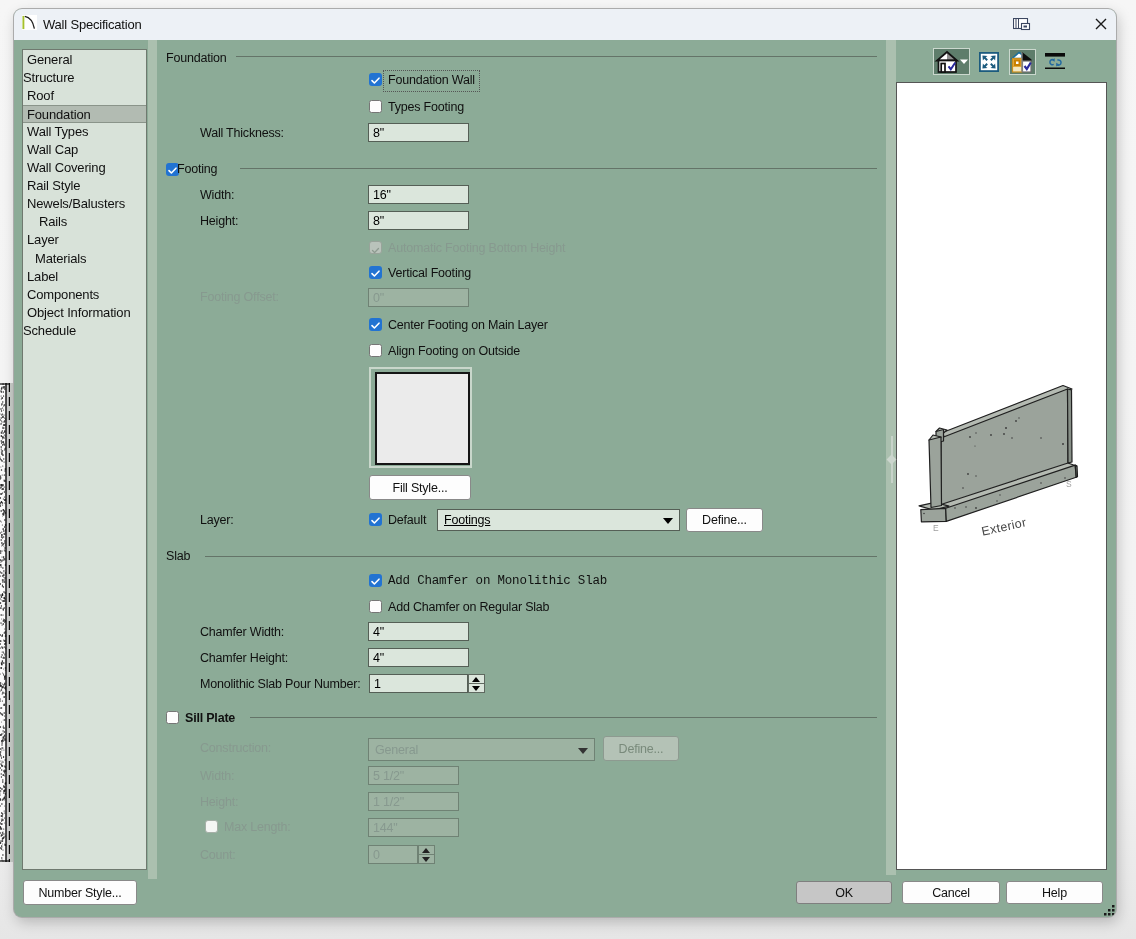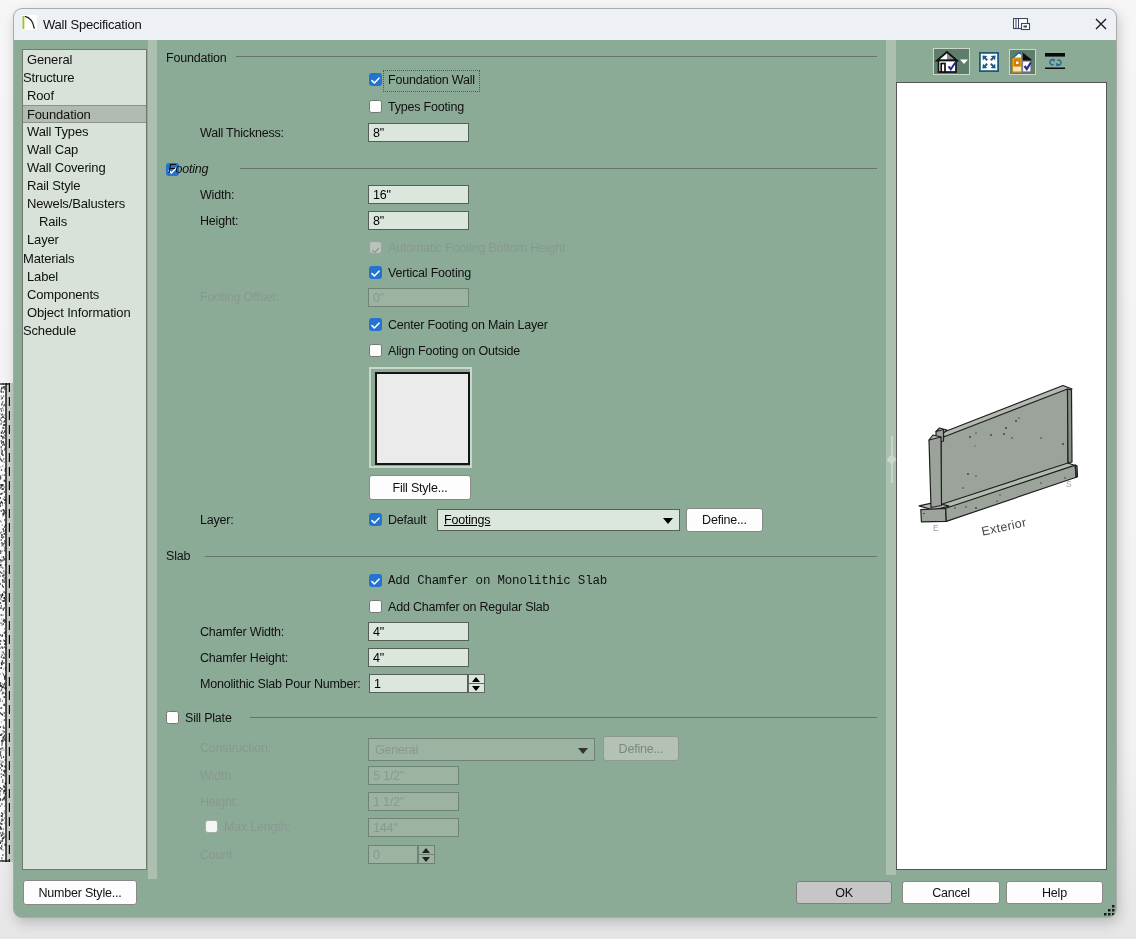--- a/index.html
+++ b/index.html
@@ -592,21 +592,21 @@
         <div style="height:18.05px;line-height:18px;">Structure</div>
         <div style="height:18.05px;line-height:18px;padding-left:4px;">Roof</div>
         <div style="height:18.05px;line-height:18px;padding-left:4px;background:#b2bbb2;border-top:1px solid #8a948a;border-bottom:1px solid #8a948a;box-sizing:border-box;">Foundation</div>
         <div style="height:18.05px;line-height:18px;padding-left:4px;">Wall Types</div>
         <div style="height:18.05px;line-height:18px;padding-left:4px;">Wall Cap</div>
         <div style="height:18.05px;line-height:18px;padding-left:4px;">Wall Covering</div>
         <div style="height:18.05px;line-height:18px;padding-left:4px;">Rail Style</div>
         <div style="height:18.05px;line-height:18px;padding-left:4px;">Newels/Balusters</div>
         <div style="height:18.05px;line-height:18px;padding-left:16px;">Rails</div>
         <div style="height:18.05px;line-height:18px;padding-left:4px;">Layer</div>
-        <div style="height:18.05px;line-height:18px;padding-left:0;">Materials</div>
+        <div style="height:18.05px;line-height:18px;padding-left:12px;">Materials</div>
         <div style="height:18.05px;line-height:18px;padding-left:4px;">Label</div>
         <div style="height:18.05px;line-height:18px;padding-left:4px;">Components</div>
         <div style="height:18.05px;line-height:18px;padding-left:4px;">Object Information</div>
         <div style="height:18.05px;line-height:18px;">Schedule</div>
       </div>
     </div>
 
  <div class="abs" style="left:872px;top:31px;width:9.5px;height:835px;background:#abc0af;"></div>
 
  <div id="content">
@@ -617,21 +617,21 @@
         </svg></div>
       <div class="abs" style="left:369px;top:60.5px;width:95px;height:20px;border:1px dotted #555;"></div>
       <div class="lbl " style="left:374px;top:64px;">Foundation Wall</div>
       <div class="cb off" style="left:355px;top:91px;"></div>
       <div class="lbl " style="left:374px;top:91px;">Types Footing</div>
       <div class="lbl " style="left:186px;top:117px;">Wall Thickness:</div>
       <div class="inp" style="left:354px;top:114px;width:101px;height:19px;">8"</div>
       <div class="cb on" style="left:152px;top:154px;"><svg width="13" height="13" viewBox="0 0 13 13">
           <path d="M3,6.6 L5.4,9 L10,4.2" stroke="#fff" stroke-width="1.6" fill="none" stroke-linecap="round" stroke-linejoin="round"></path>
         </svg></div>
-      <div class="lbl " style="left:154px;top:153px;font-style:italic;">Footing</div>
+      <div class="lbl " style="left:163px;top:153px;">Footing</div>
       <div class="sline" style="left:226px;top:159px;width:637px;"></div>
       <div class="lbl " style="left:186px;top:179px;">Width:</div>
       <div class="inp" style="left:354px;top:176px;width:101px;height:19px;">16"</div>
       <div class="lbl " style="left:186px;top:205px;">Height:</div>
       <div class="inp" style="left:354px;top:202px;width:101px;height:19px;">8"</div>
       <div class="cb don" style="left:355px;top:232px;"><svg width="11" height="11" viewBox="0 0 13 13">
           <path d="M3,6.6 L5.4,9 L10,4.2" stroke="#8d9a90" stroke-width="1.6" fill="none" stroke-linecap="round" stroke-linejoin="round"></path>
         </svg></div>
       <div class="lbl glbl" style="left:374px;top:232px;">Automatic Footing Bottom Height</div>
       <div class="cb on" style="left:355px;top:257px;"><svg width="13" height="13" viewBox="0 0 13 13">
@@ -673,21 +673,21 @@
       <div class="inp" style="left:355px;top:665px;width:99px;height:19px;">1</div>
       <div class="abs" style="left:454px;top:665px;width:16.5px;height:19px;">
 <div style="position:absolute;left:0;top:0;width:16.5px;height:10.0px;background:#dbe6dc;border:1px solid #5f6960;box-sizing:border-box;display:flex;align-items:center;justify-content:center;">
           <div style="width:0;height:0;border-left:4px solid transparent;border-right:4px solid transparent;border-bottom:5px solid #000;"></div>
         </div>
 <div style="position:absolute;left:0;top:9.0px;width:16.5px;height:10.0px;background:#dbe6dc;border:1px solid #5f6960;box-sizing:border-box;display:flex;align-items:center;justify-content:center;">
           <div style="width:0;height:0;border-left:4px solid transparent;border-right:4px solid transparent;border-top:5px solid #000;"></div>
         </div>
 </div>
       <div class="cb off" style="left:152px;top:702px;"></div>
-      <div class="lbl " style="left:171px;top:702px;">Sill Plate</div>
+      <div class="lbl " style="left:171px;top:702px;font-weight:bold;">Sill Plate</div>
       <div class="sline" style="left:236px;top:707.5px;width:627px;"></div>
       <div class="lbl glbl" style="left:186px;top:732px;">Construction:</div>
       <div class="combo" style="left:354px;top:729px;width:227px;height:23px;background:#9db3a2;border-color:#6f8274;color:#87998f;">General<div class="car" style="right:6px;top:8.5px;border-top-color:#333;"></div></div>
       <div class="btn" style="left:589px;top:727px;width:76px;height:25px;background:#b4c2b6;border-color:#8d9a90;color:#798a7b;">Define...</div>
       <div class="lbl glbl" style="left:186px;top:760px;">Width:</div>
       <div class="inp dinp" style="left:354px;top:757px;width:91px;height:19px;">5 1/2"</div>
       <div class="lbl glbl" style="left:186px;top:786px;">Height:</div>
       <div class="inp dinp" style="left:354px;top:783px;width:91px;height:19px;">1 1/2"</div>
       <div class="cb doff" style="left:191px;top:811px;"></div>
       <div class="lbl glbl" style="left:210px;top:811px;">Max Length:</div>

